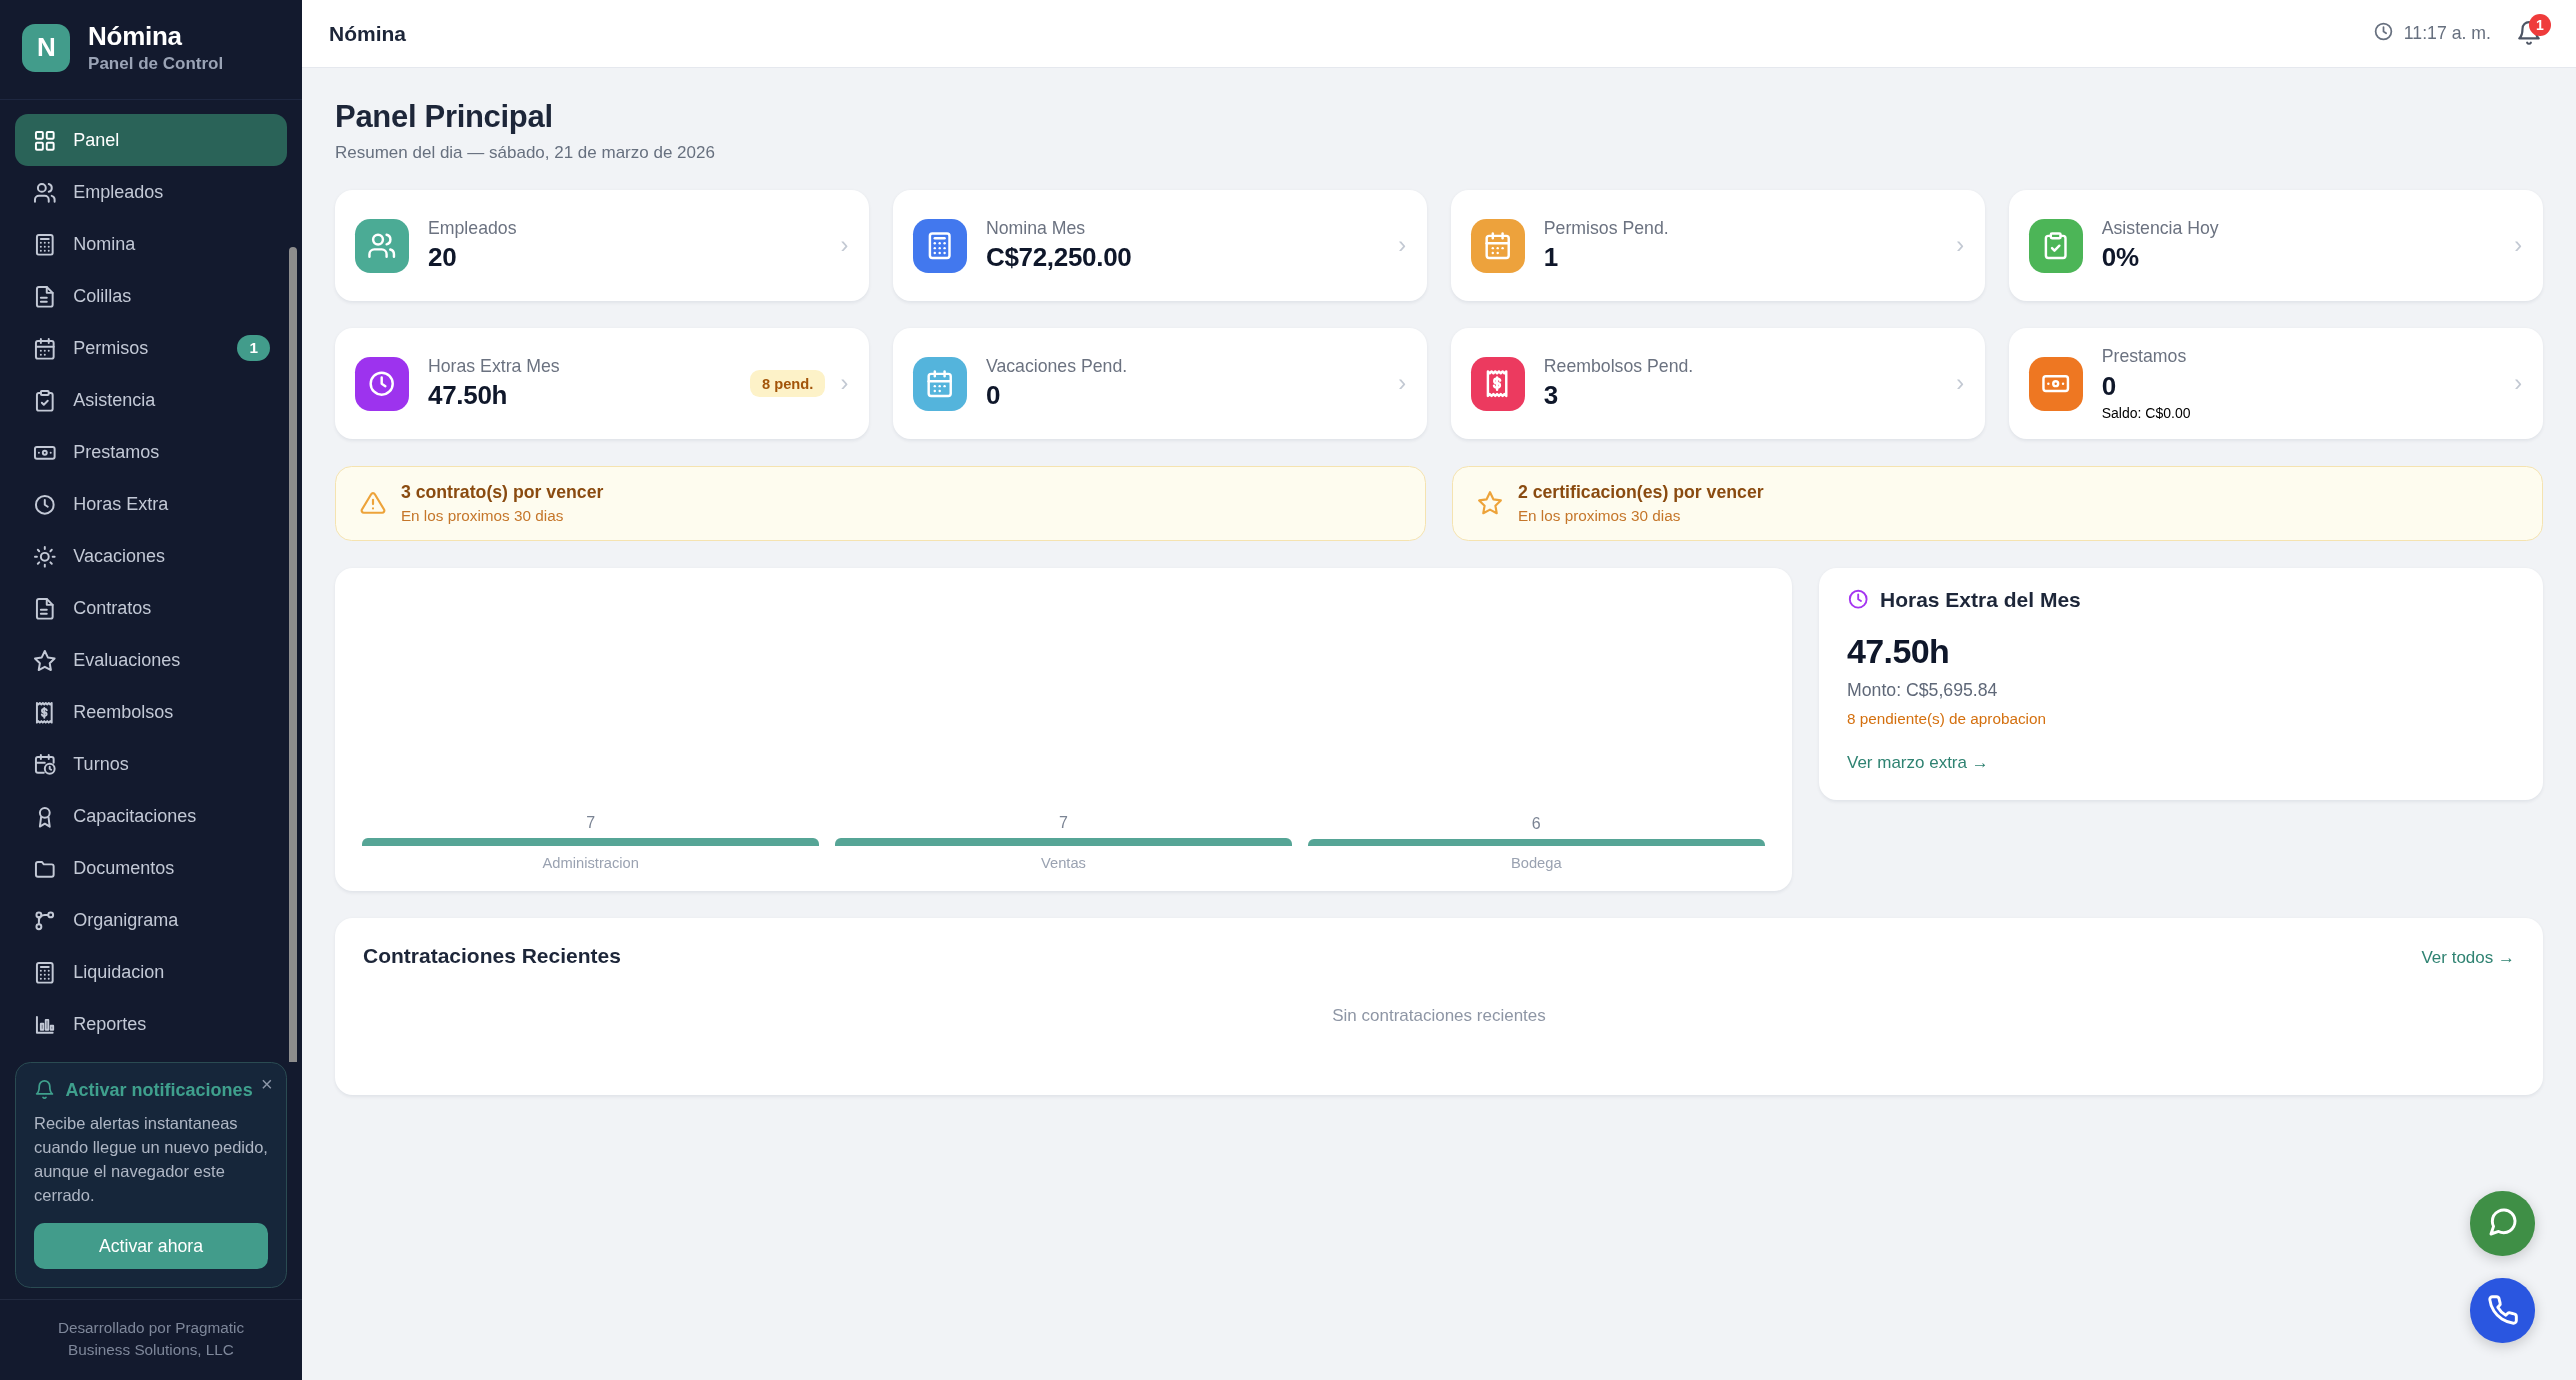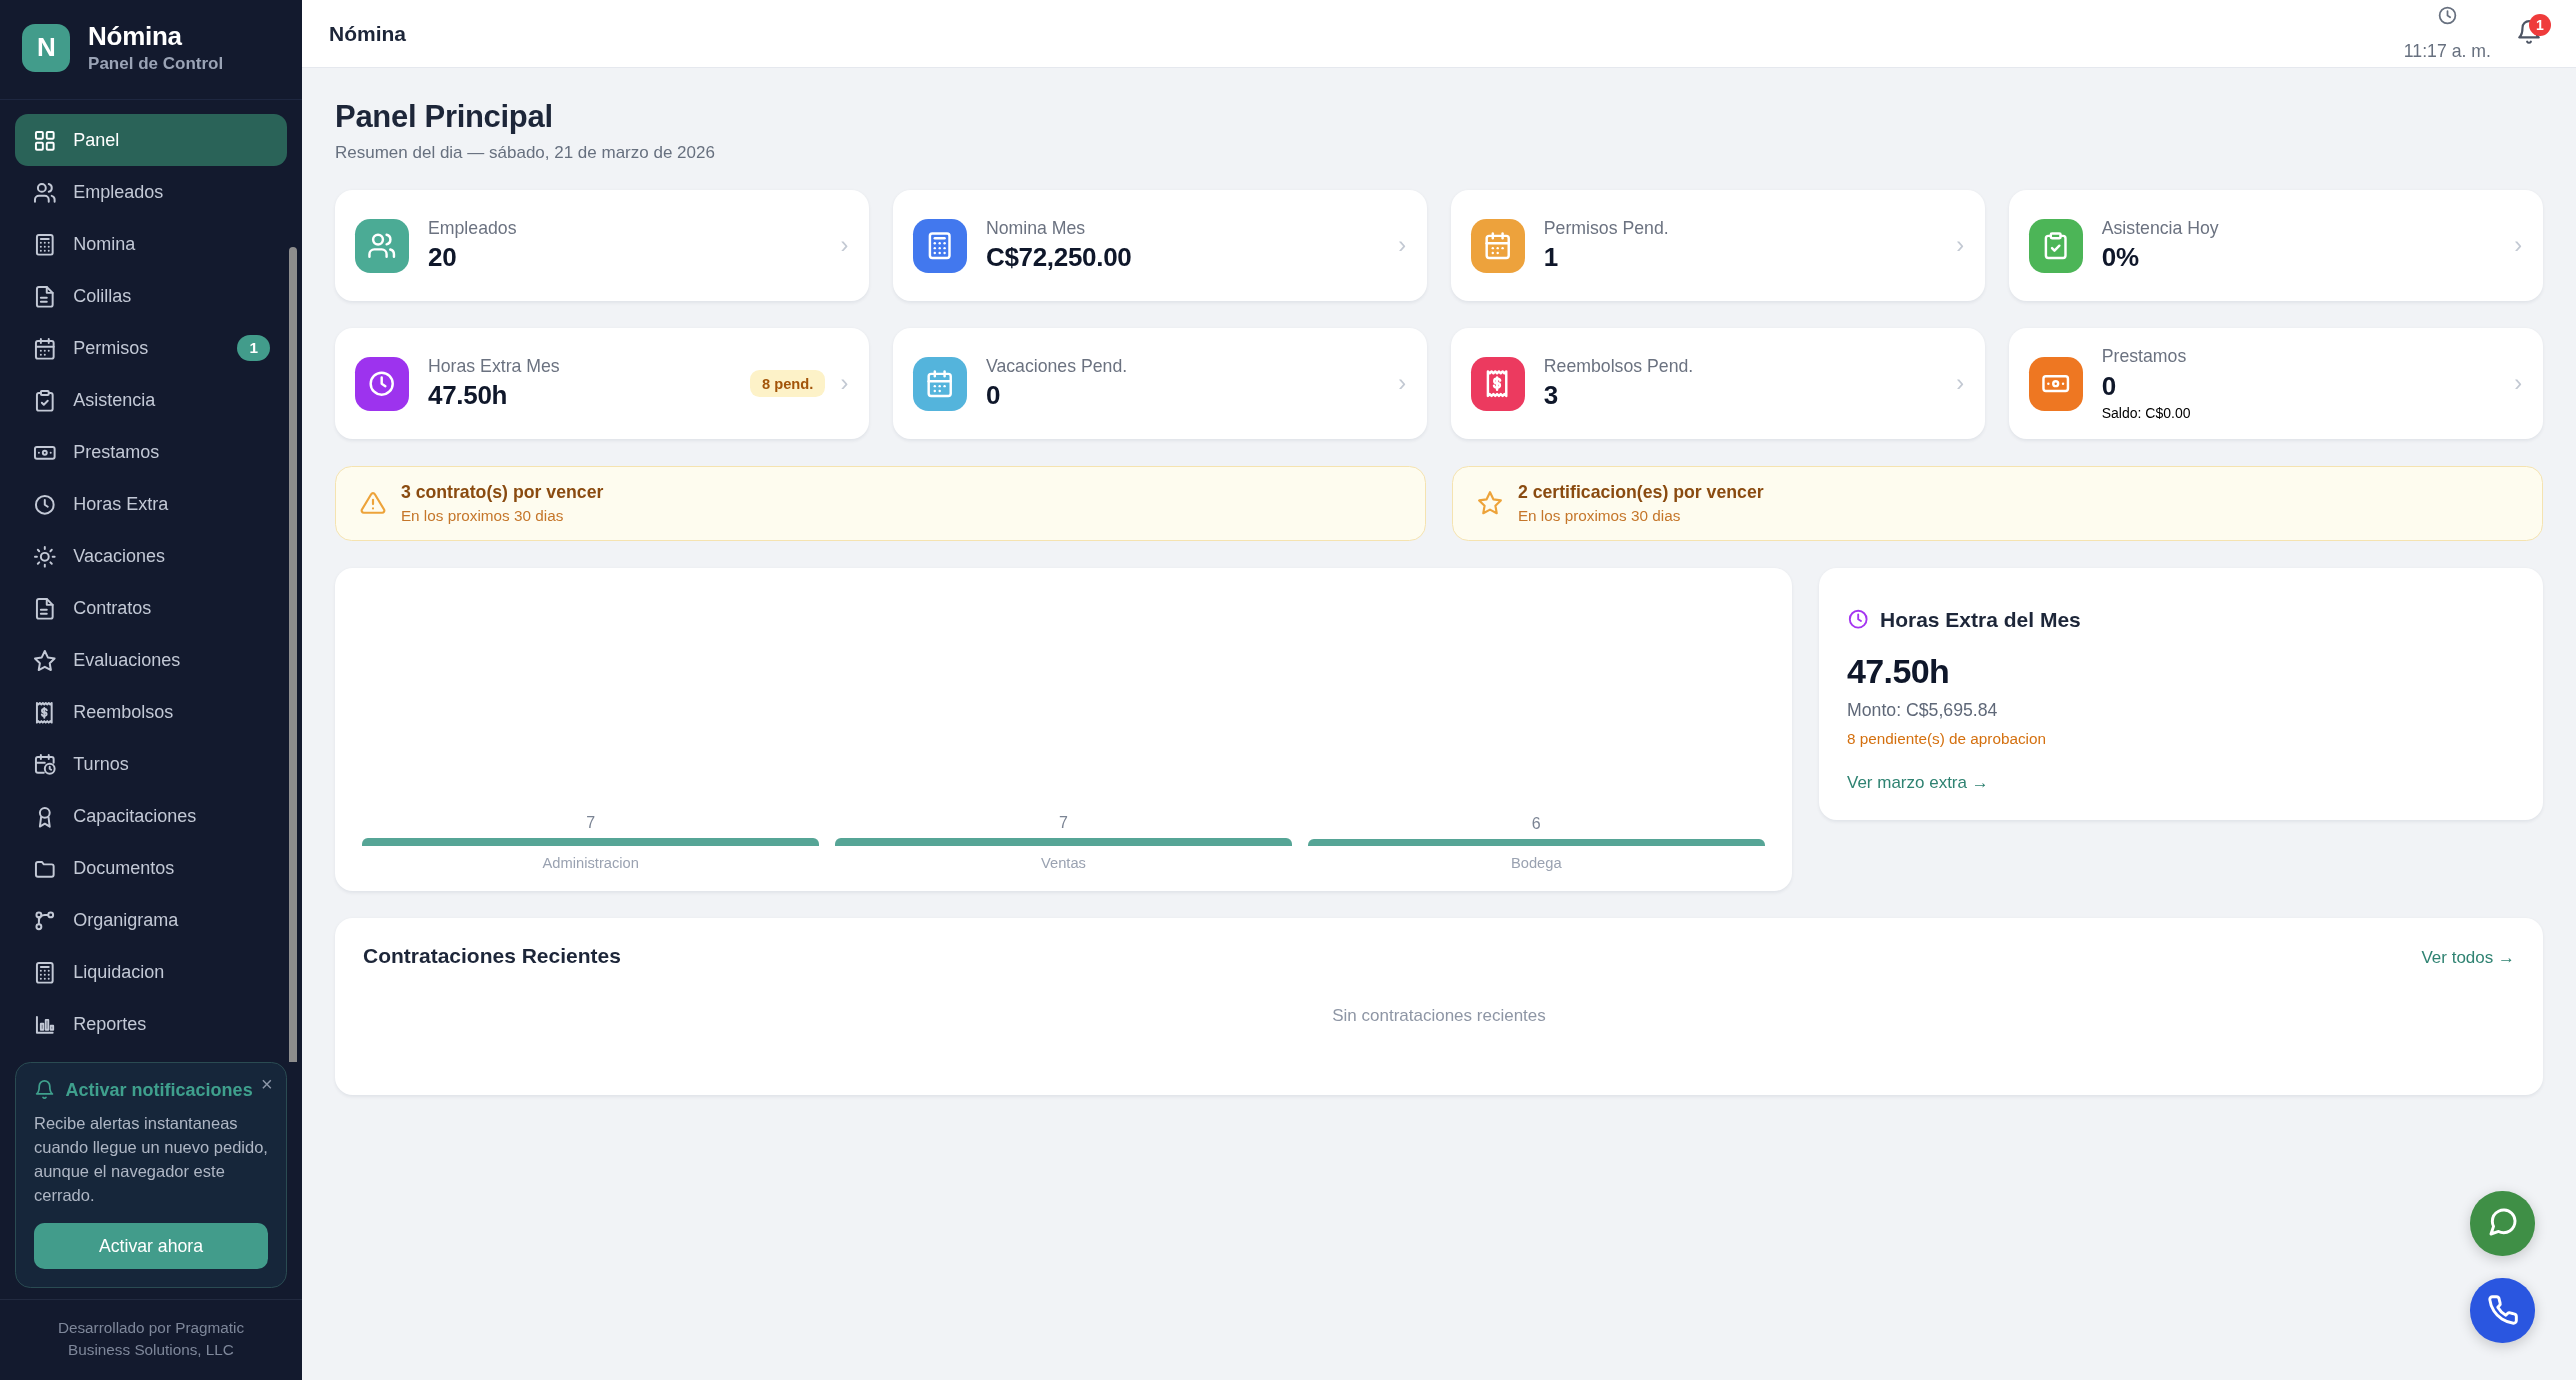--- a/index.html
+++ b/index.html
@@ -100,21 +100,21 @@
   .main { flex: 1 1 auto; height: 1380px; display: flex; flex-direction: column; min-width: 0; }
   .topbar {
     height: 68px; background: #ffffff;
     border-bottom: 1.2px solid #e5e8ee;
     display: flex; align-items: center;
     padding: 0 32px 0 27px;
     flex: 0 0 68px;
   }
   .topbar-title { font-size: 21px; font-weight: 700; color: #1d2639; }
   .topbar-right { margin-left: auto; display: flex; align-items: center; gap: 25px; }
-  .clock { display: flex; align-items: center; gap: 9.4px; color: #67707f; font-size: 17.7px; flex-direction: column; }
+  .clock { display: flex; align-items: center; gap: 9.4px; color: #67707f; font-size: 17.7px; }
   .clock svg { width: 21px; height: 21px; stroke: #67707f; stroke-width: 2; fill: none;
                stroke-linecap: round; stroke-linejoin: round; }
   .bell-wrap { position: relative; width: 28px; height: 28px; cursor: pointer; }
   .bell-wrap svg { width: 26px; height: 26px; stroke: #4d5564; stroke-width: 2; fill: none;
                    stroke-linecap: round; stroke-linejoin: round; }
   .bell-badge {
     position: absolute; top: -5.9px; right: -7px;
     min-width: 22.4px; height: 22.4px; border-radius: 11.2px;
     background: #ef3b3b; color: #fff; font-size: 14px; font-weight: 600;
     display: flex; align-items: center; justify-content: center;
@@ -178,21 +178,21 @@
   .panel-title { font-size: 21px; font-weight: 700; color: #1d2639; }
   .bars {
     flex: 1 1 auto; display: flex; align-items: flex-end; gap: 15.3px;
     padding-top: 14px;
   }
   .bar-col { flex: 1 1 0; display: flex; flex-direction: column; align-items: center; }
   .bar-val { font-size: 16px; color: #7b8494; margin-bottom: 5.9px; }
   .bar-fill { width: 100%; background: #56a596; border-radius: 5.9px 5.9px 0 0; }
   .bar-cat { font-size: 14.7px; color: #9aa2b1; margin-top: 9.4px; }
 
-  .he-panel { flex: 0 0 724px; padding: 40px 28px 27px 28px; }
+  .he-panel { flex: 0 0 724px; padding: 20px 28px 27px 28px; }
   .he-head { display: flex; align-items: center; gap: 10.6px; }
   .he-head svg { width: 22.4px; height: 22.4px; stroke: #a435f0; stroke-width: 2; fill: none;
                  stroke-linecap: round; stroke-linejoin: round; }
   .he-title { font-size: 21px; font-weight: 700; color: #1d2639; }
   .he-value { font-size: 34px; font-weight: 700; color: #0f172a; margin-top: 19px; letter-spacing: -0.6px; }
   .he-monto { font-size: 17.7px; color: #5f6878; margin-top: 9.4px; }
   .he-pend { font-size: 15.3px; color: #d4700f; margin-top: 9.4px; }
   .he-link { font-size: 17px; color: #2f8372; margin-top: 25px; display: inline-block; cursor: pointer; }
 
   

